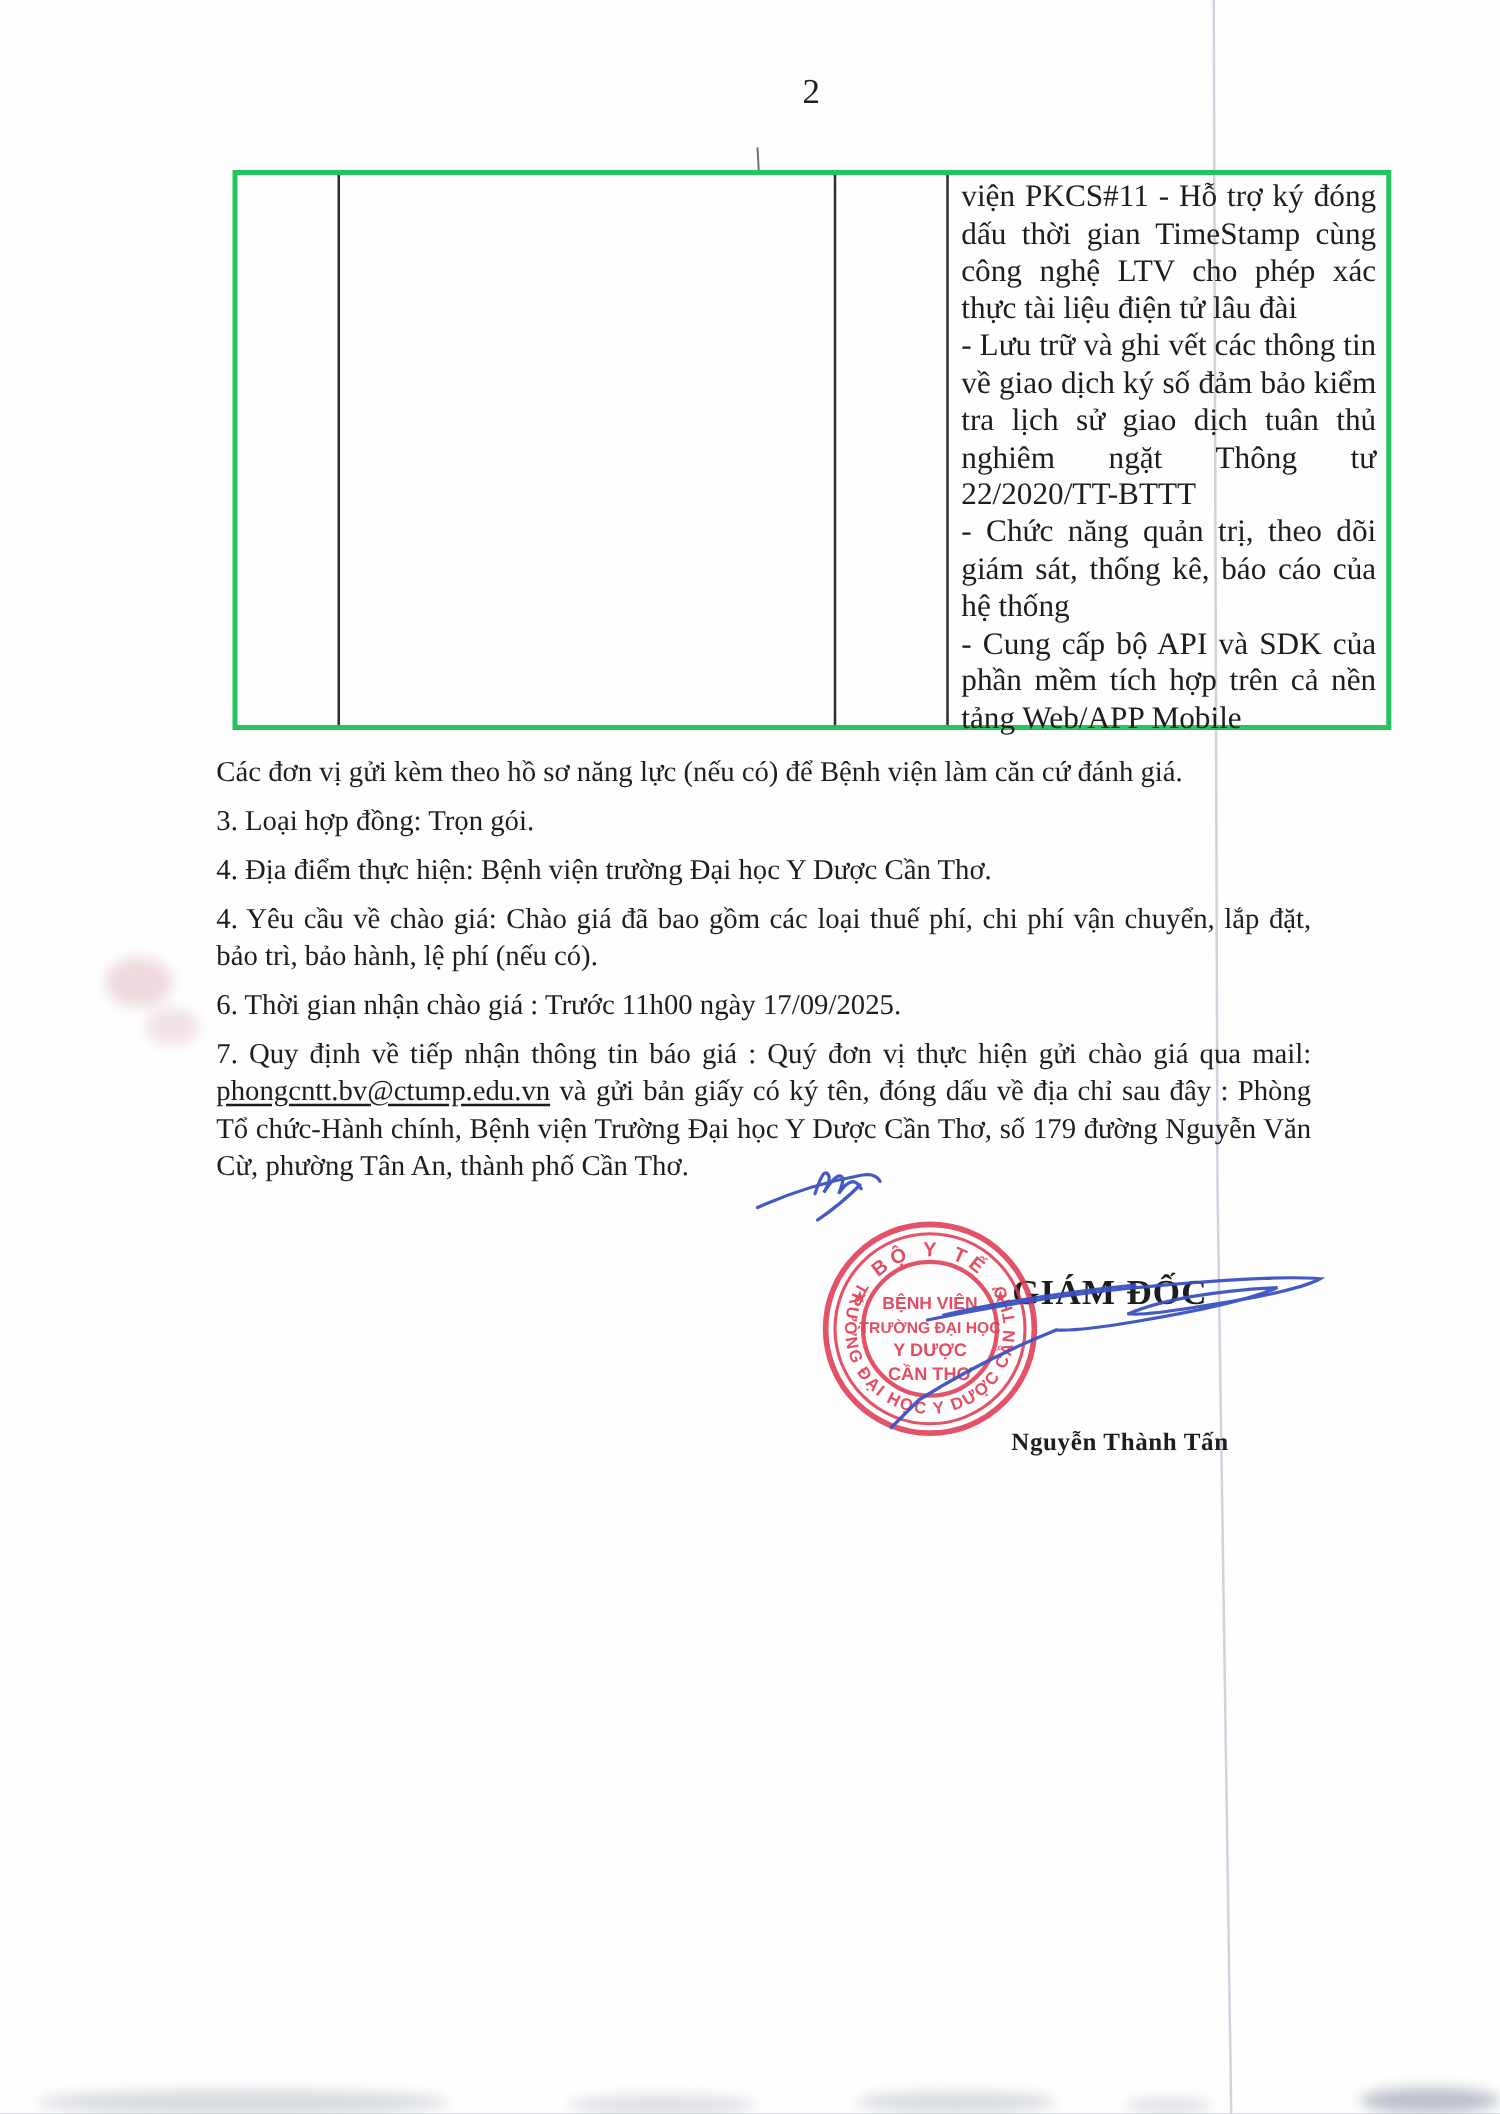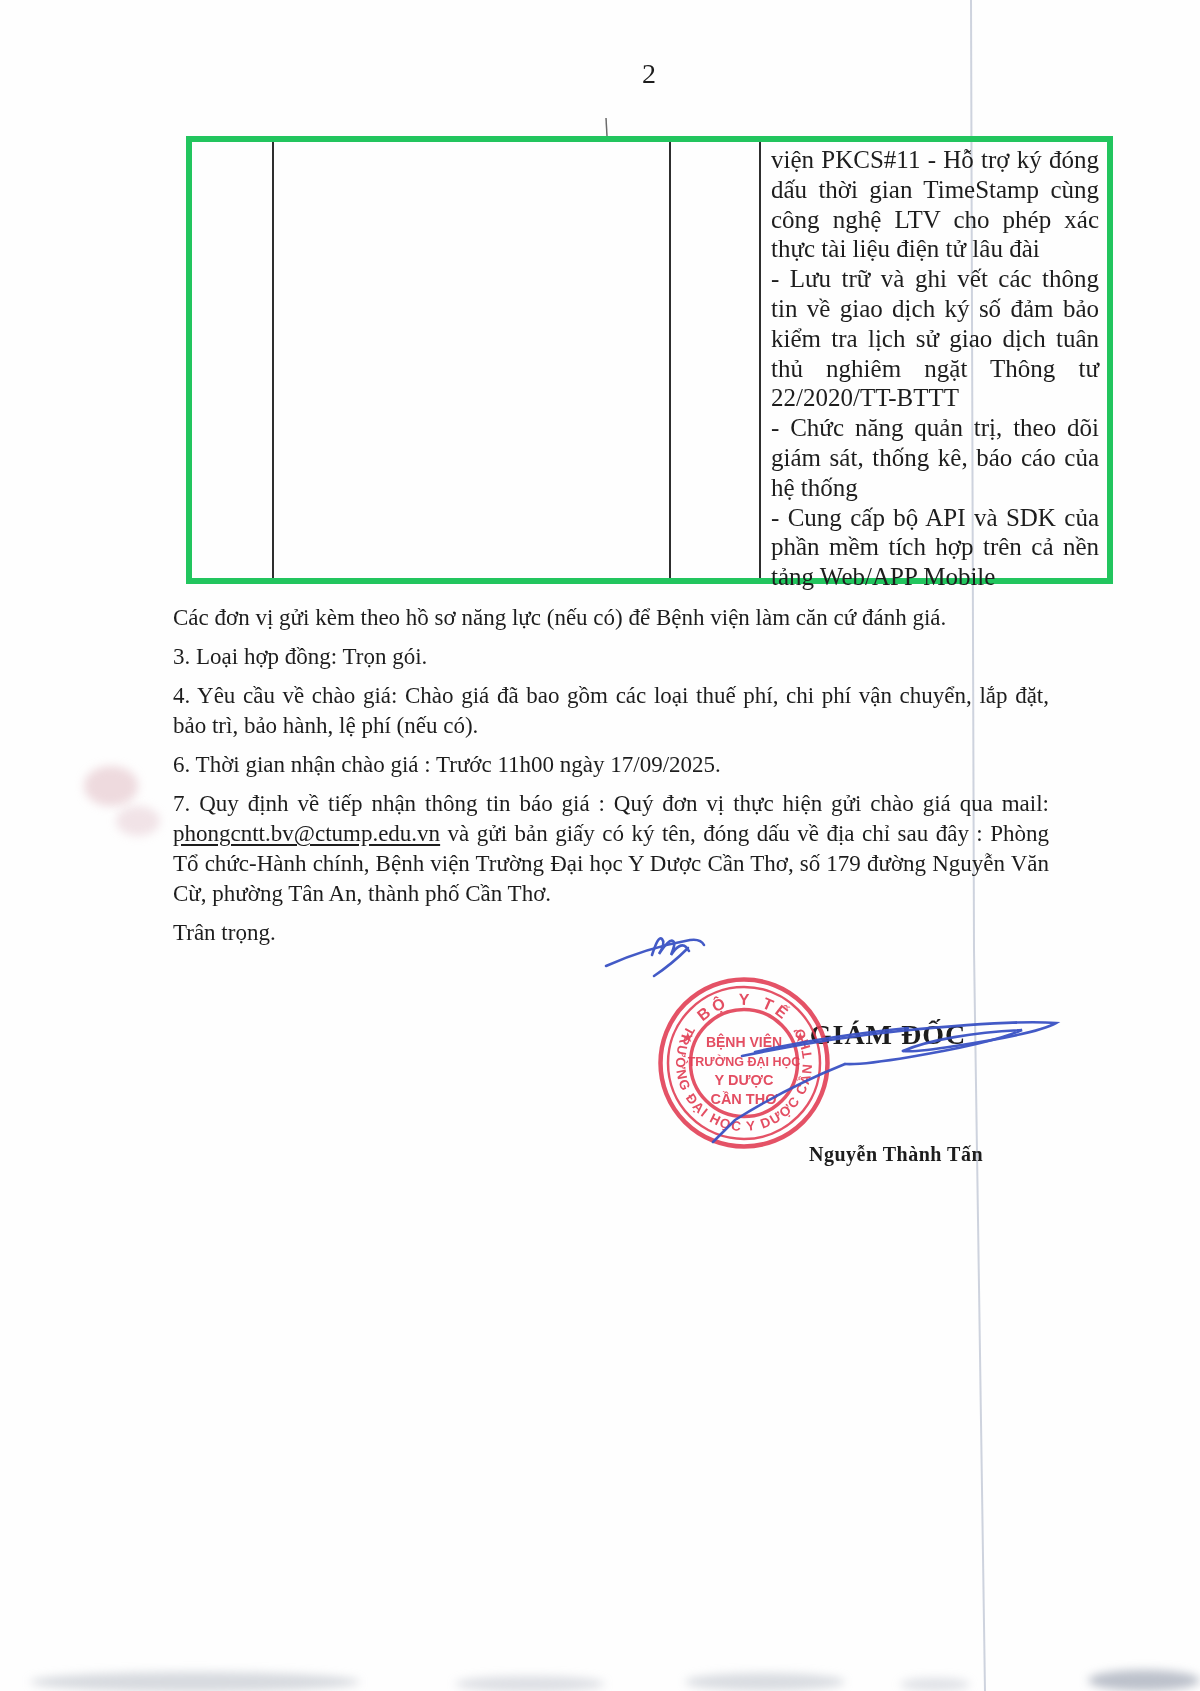--- a/index.html
+++ b/index.html
@@ -1,21 +1,21 @@
 <!DOCTYPE html>
 <html><head>
 <meta charset="utf-8">
 <style>
   html,body{margin:0;padding:0;background:#9aa0a8;}
   .page{position:relative;width:1200px;height:1691px;background:#fefefe;overflow:hidden;
         font-family:"Liberation Serif","DejaVu Serif",serif;color:#1d1d1d;}
   .page-number{position:absolute;top:58px;left:649px;transform:translateX(-50%);
         font-size:28px;z-index:5;}
   .doc-table{position:absolute;left:186px;top:136px;width:927px;height:448px;
-        border:6px solid #22c55e;display:flex;box-sizing:border-box;z-index:5;background:transparent;}
+        border:4px solid #22c55e;display:flex;box-sizing:border-box;z-index:5;background:transparent;}
   .doc-table .col{height:100%;box-sizing:border-box;}
   .c1{width:82px;border-right:2px solid #2e2e2e;}
   .c2{width:397px;border-right:2px solid #2e2e2e;}
   .c3{width:90px;border-right:2px solid #2e2e2e;}
   .c4{flex:1;padding:3px 8px 0 10px;font-size:25px;line-height:29.8px;text-align:justify;}
   .c4 p{margin:0;}
   .body-text{position:absolute;left:173px;top:603px;width:876px;font-size:23px;
         line-height:30px;z-index:5;}
   .body-text p{margin:0 0 9px 0;}
   .just{text-align:justify;}
@@ -68,24 +68,24 @@
       <p>viện PKCS#11 - Hỗ trợ ký đóng dấu thời gian TimeStamp cùng công nghệ LTV cho phép xác thực tài liệu điện tử lâu đài</p>
       <p>- Lưu trữ và ghi vết các thông tin về giao dịch ký số đảm bảo kiểm tra lịch sử giao dịch tuân thủ nghiêm ngặt Thông tư 22/2020/TT-BTTT</p>
       <p>- Chức năng quản trị, theo dõi giám sát, thống kê, báo cáo của hệ thống</p>
       <p>- Cung cấp bộ API và SDK của phần mềm tích hợp trên cả nền tảng Web/APP Mobile</p>
     </div>
   </div>
 
   <div class="body-text">
     <p>Các đơn vị gửi kèm theo hồ sơ năng lực (nếu có) để Bệnh viện làm căn cứ đánh giá.</p>
     <p>3. Loại hợp đồng: Trọn gói.</p>
+    <p>4. Địa điểm thực hiện: Bệnh viện trường Đại học Y Dược Cần Thơ.</p>
     <p class="just">4. Yêu cầu về chào giá: Chào giá đã bao gồm các loại thuế phí, chi phí vận chuyển, lắp đặt, bảo trì, bảo hành, lệ phí (nếu có).</p>
     <p>6. Thời gian nhận chào giá : Trước 11h00 ngày 17/09/2025.</p>
     <p class="just"><span>7. Quy định về tiếp nhận thông tin báo giá : Quý đơn vị thực hiện gửi chào giá qua mail: </span><span class="email">phongcntt.bv@ctump.edu.vn</span><span> và gửi bản giấy có ký tên, đóng dấu về địa chỉ sau đây : Phòng Tổ chức-Hành chính, Bệnh viện Trường Đại học Y Dược Cần Thơ, số 179 đường Nguyễn Văn Cừ, phường Tân An, thành phố Cần Thơ.</span></p>
-    <p class="closing">Trân trọng.</p>
   </div>
 
 
   <div class="sig-title">GIÁM ĐỐC</div>
   <div class="sig-name">Nguyễn Thành Tấn</div>
 
   <svg class="stamp" width="174" height="174" viewBox="0 0 174 174">
     <defs>
       <path id="arcTop" d="M 42.6 49.7 A 58 58 0 0 1 131.4 49.7"></path>
       <path id="arcBottom" d="M 28.1 53 A 68 68 0 1 0 145.9 53"></path>

